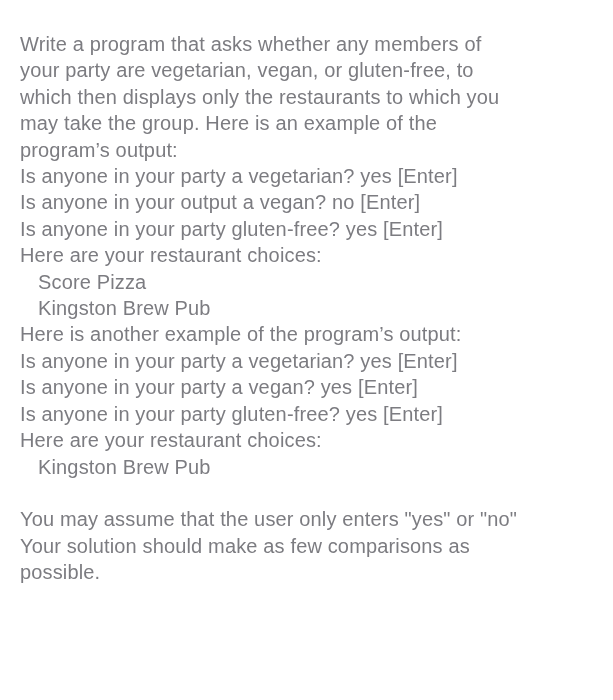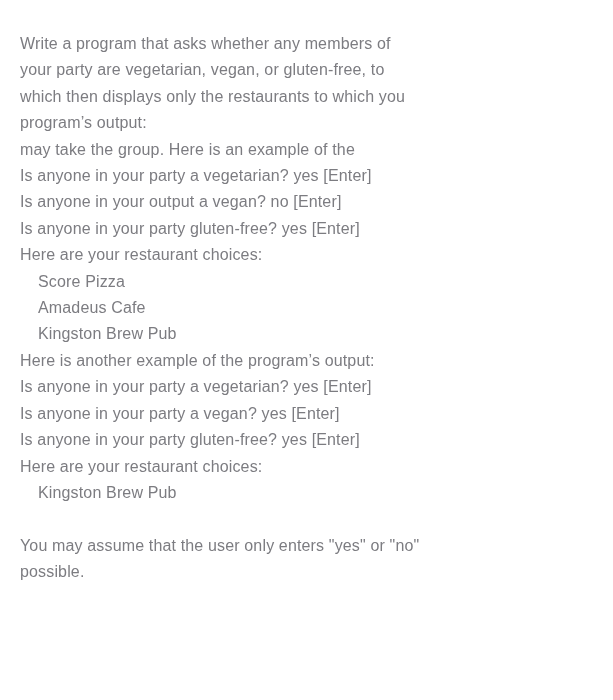--- a/index.html
+++ b/index.html
@@ -9,51 +9,51 @@
     height: 700px;
     background: #ffffff;
     overflow: hidden;
   }
   .doc {
     box-sizing: border-box;
     width: 613px;
     height: 700px;
     padding: 31px 16px 0 20px;
     font-family: "Liberation Sans", sans-serif;
-    font-size: 16px;
+    font-size: 20px;
     line-height: 26.4px;
     letter-spacing: 0.15px;
     color: #7c7c81;
   }
   .line {
     min-height: 26.4px;
     white-space: pre-wrap;
   }
   .indent-0 { padding-left: 0; }
   .indent-1 { padding-left: 18px; }
 </style>
 </head>
 <body>
 
 <div class="doc">
 
 <div class="line indent-0">Write a program that asks whether any members of</div>
     <div class="line indent-0">your party are vegetarian, vegan, or gluten-free, to</div>
     <div class="line indent-0">which then displays only the restaurants to which you</div>
+    <div class="line indent-0">may take the group. Here is an example of the</div>
     <div class="line indent-0">program’s output:</div>
-    <div class="line indent-0">may take the group. Here is an example of the</div>
     <div class="line indent-0">Is anyone in your party a vegetarian? yes [Enter]</div>
     <div class="line indent-0">Is anyone in your output a vegan? no [Enter]</div>
     <div class="line indent-0">Is anyone in your party gluten-free? yes [Enter]</div>
     <div class="line indent-0">Here are your restaurant choices:</div>
     <div class="line indent-1">Score Pizza</div>
-    <div class="line indent-1">Amadeus Cafe</div>
     <div class="line indent-1">Kingston Brew Pub</div>
     <div class="line indent-0">Here is another example of the program’s output:</div>
     <div class="line indent-0">Is anyone in your party a vegetarian? yes [Enter]</div>
     <div class="line indent-0">Is anyone in your party a vegan? yes [Enter]</div>
     <div class="line indent-0">Is anyone in your party gluten-free? yes [Enter]</div>
     <div class="line indent-0">Here are your restaurant choices:</div>
     <div class="line indent-1">Kingston Brew Pub</div>
     <div class="line indent-0"></div>
     <div class="line indent-0">You may assume that the user only enters "yes" or "no"</div>
+    <div class="line indent-0">Your solution should make as few comparisons as</div>
     <div class="line indent-0">possible.</div>
   </div>
 
 </body></html>

